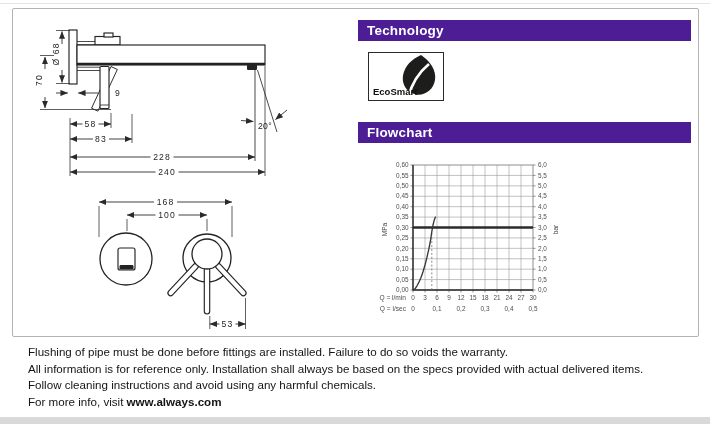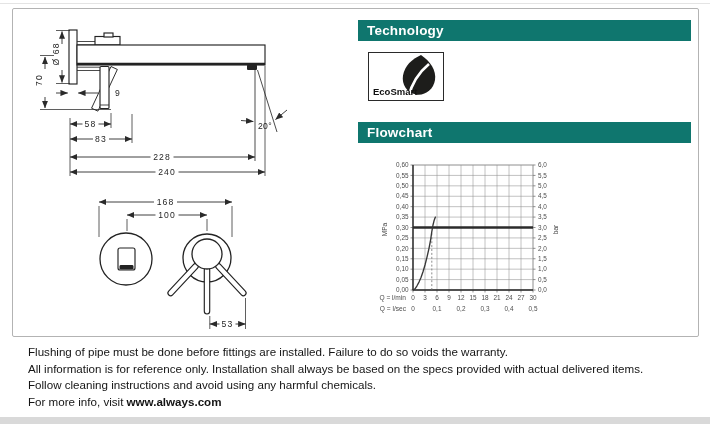--- a/index.html
+++ b/index.html
@@ -2,21 +2,21 @@
 <html><head>
 <meta charset="utf-8">
 <style>
   html,body{margin:0;padding:0;background:#ffffff;}
   #page{position:relative;width:710px;height:424px;background:#fff;
         font-family:"Liberation Sans",sans-serif;overflow:hidden;}
   .topline{position:absolute;left:0;top:3px;width:710px;height:1px;background:#e4e4e4;}
   .frame{position:absolute;left:12px;top:8px;width:685px;height:327px;
          border:1.5px solid #b3b3b3;border-radius:2px;background:#fff;box-sizing:content-box;}
   .drawing-svg{position:absolute;left:1px;top:1px;}
-  .section-bar{position:absolute;left:345px;width:333px;height:21px;background:#0f766e;
+  .section-bar{position:absolute;left:345px;width:333px;height:21px;background:#4c1d95;
                color:#ffffff;font-weight:bold;font-size:13.5px;line-height:21px;
                padding-left:9px;box-sizing:border-box;letter-spacing:.2px;}
   #tech-bar{top:11px;}
   #flow-bar{top:113px;}
   .eco-box{position:absolute;left:355px;top:43px;width:76px;height:49px;
            border:1.3px solid #2a2a2a;background:#fff;box-sizing:border-box;}
   .eco-label{position:absolute;left:4px;bottom:3px;font-size:9.5px;font-weight:bold;color:#111;}
   .eco-icon{position:absolute;right:2px;top:0px;}
   .flow-svg{position:absolute;left:347px;top:141px;}
   

